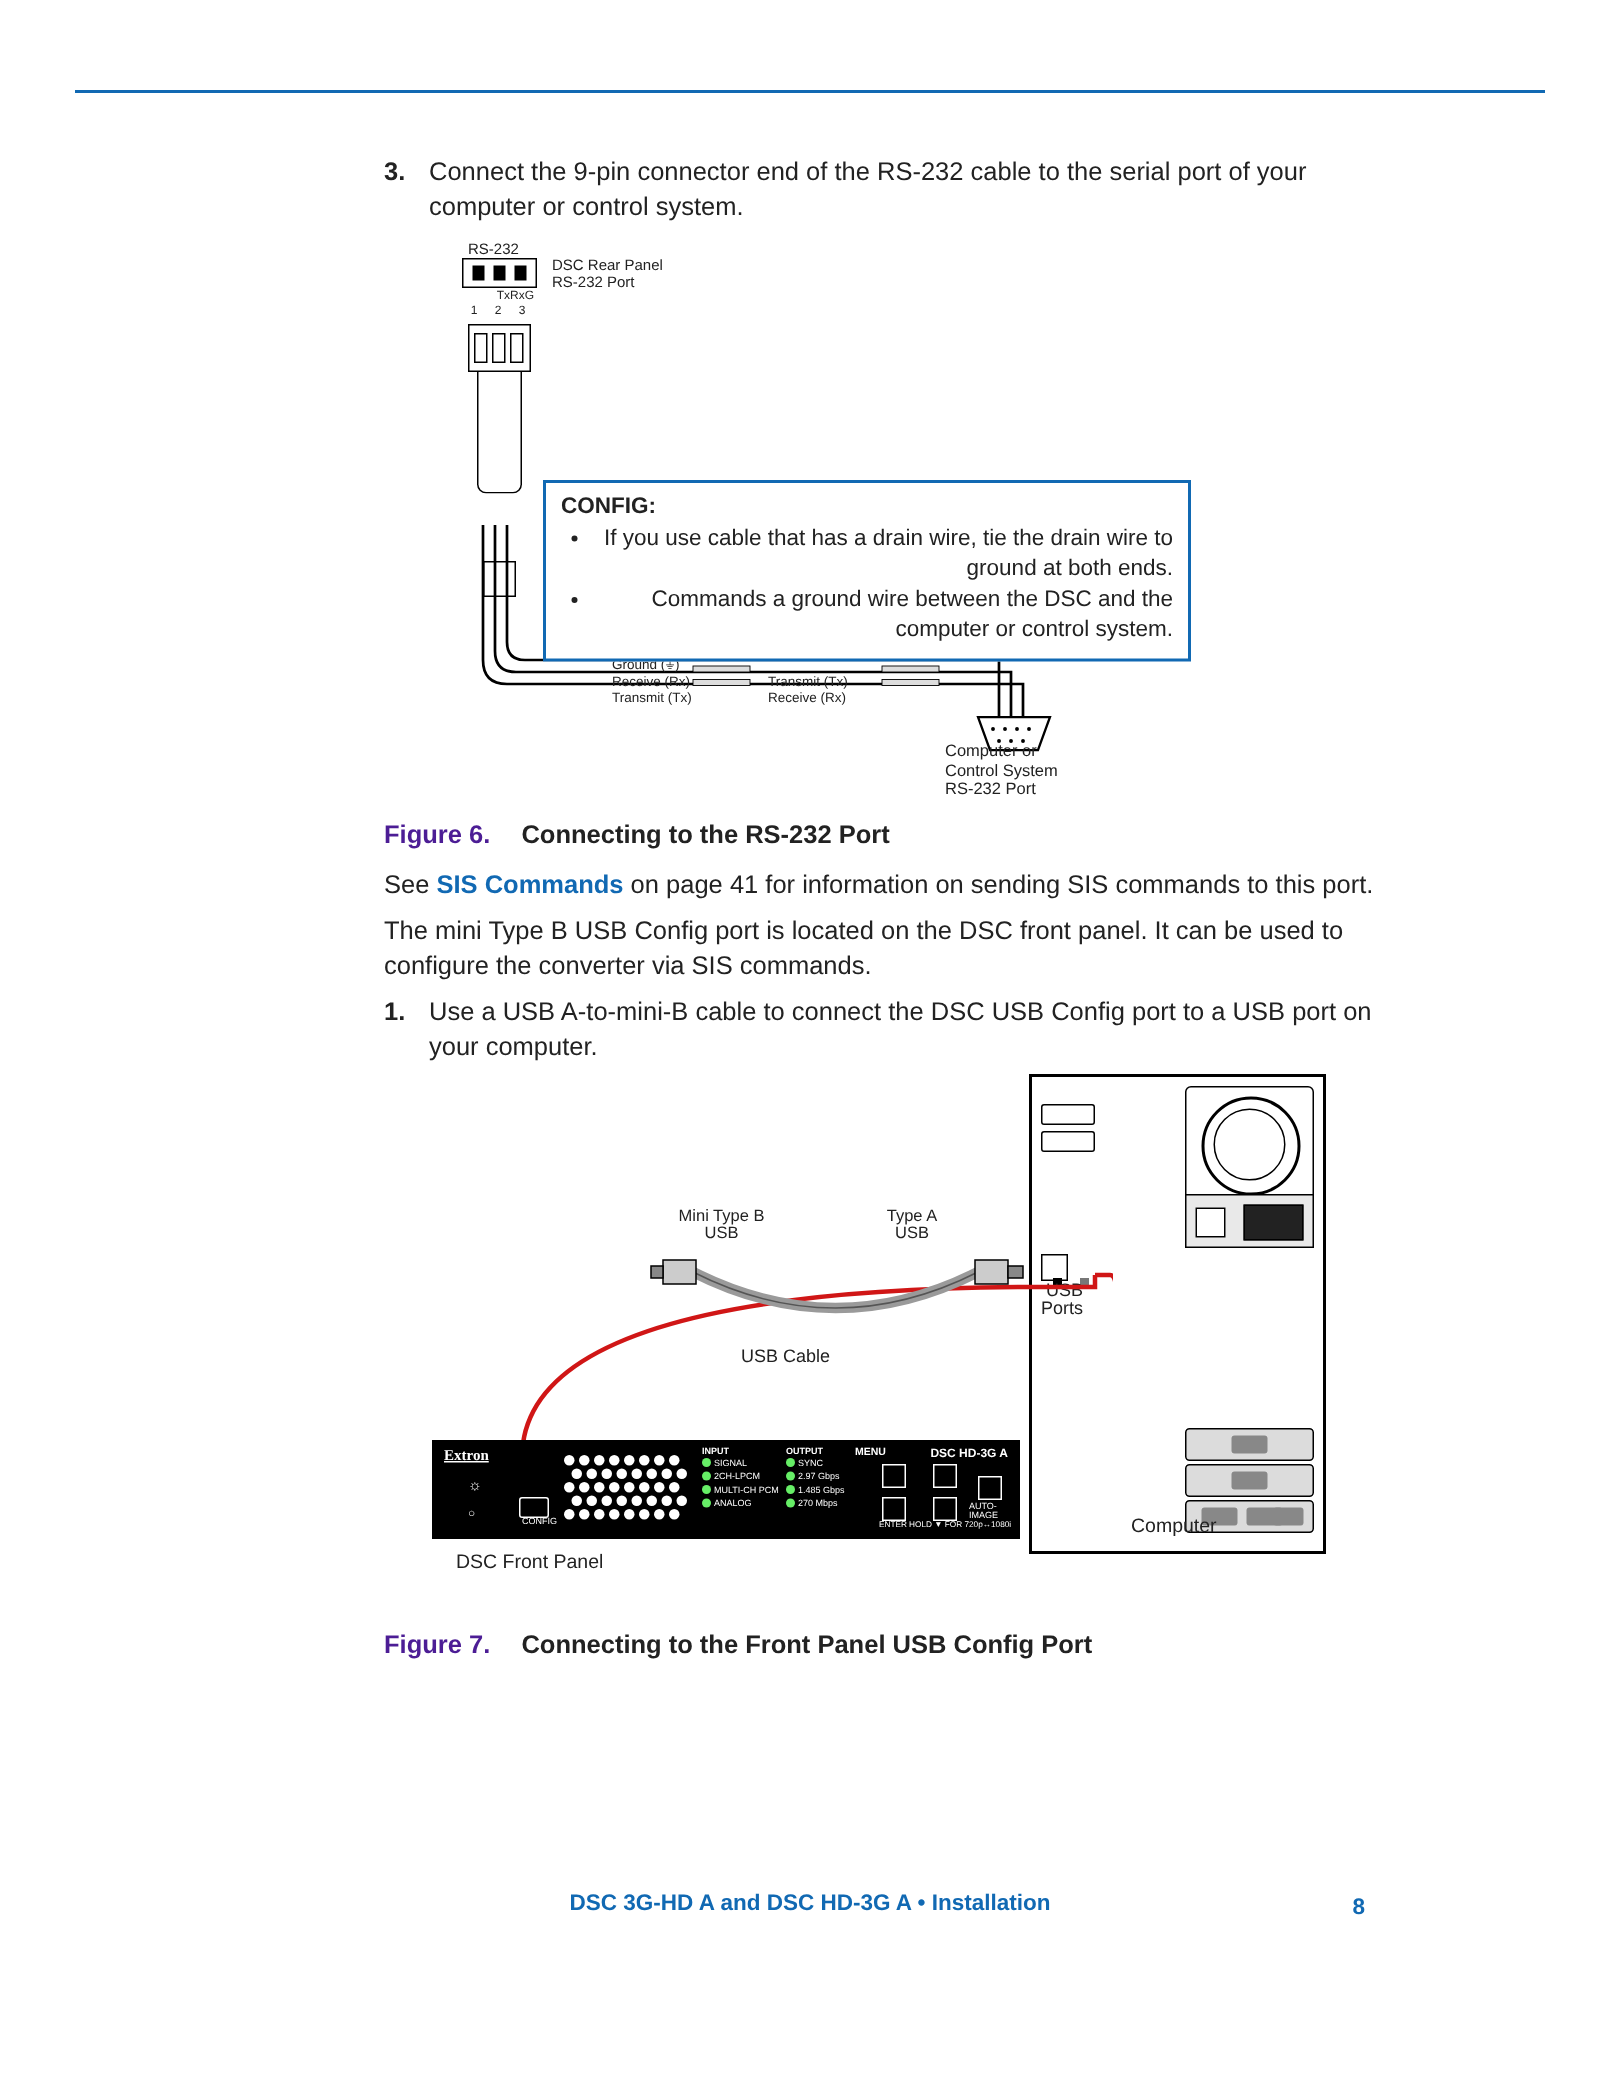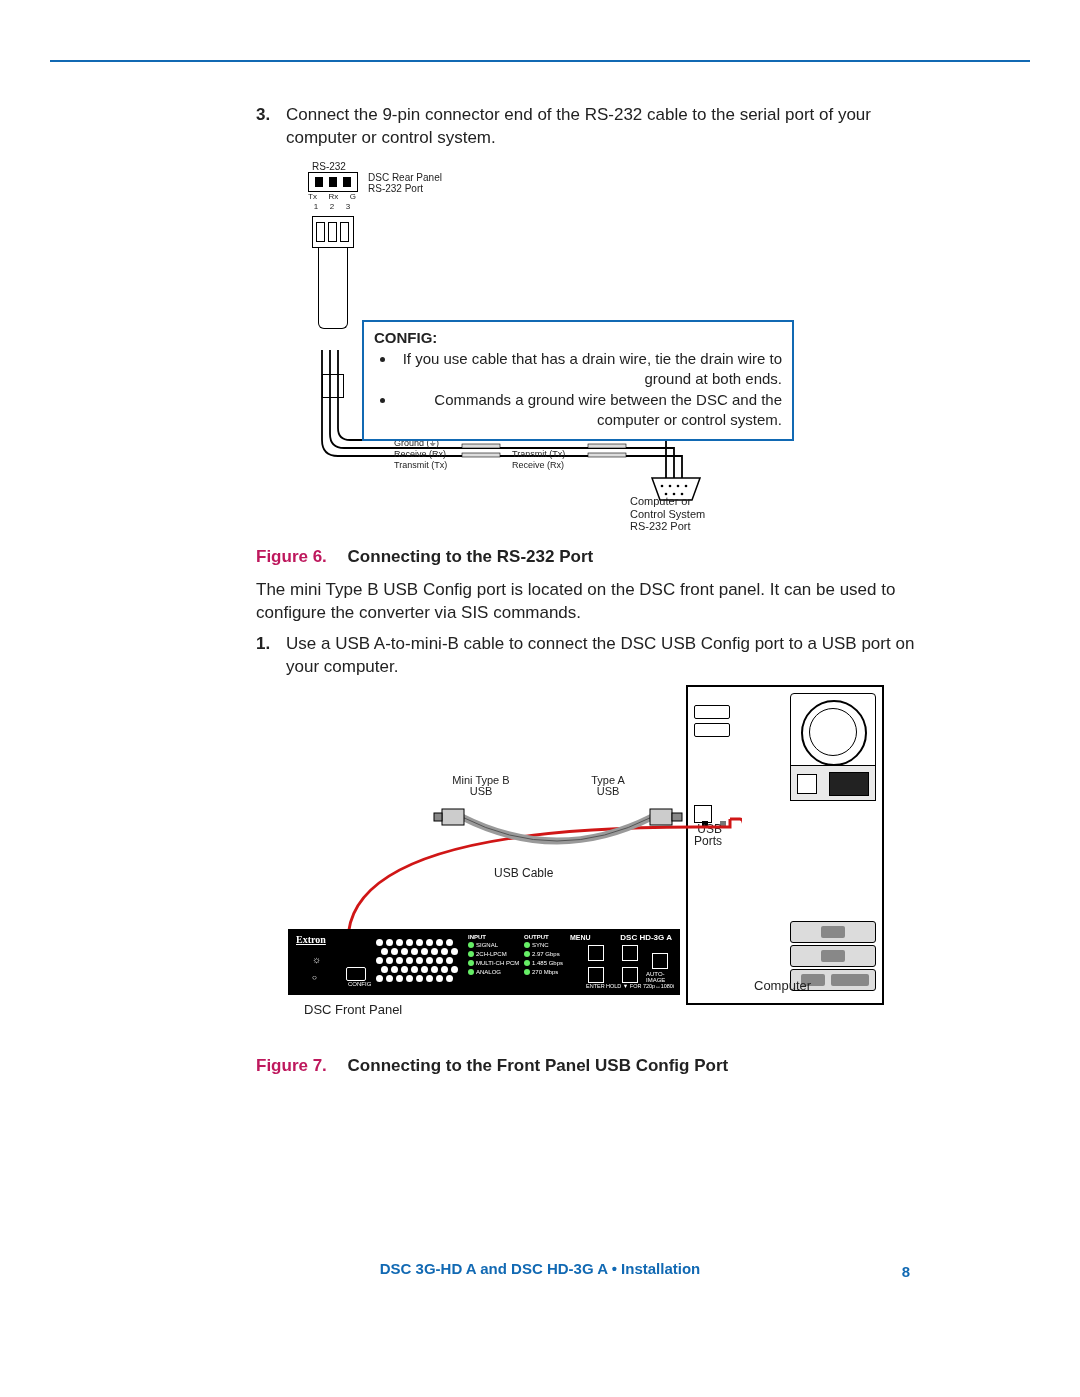--- a/index.html
+++ b/index.html
@@ -49,51 +49,51 @@
   }
   .f6-rs232-label { position:absolute; left:30px; top:0; font-size:10px; }
   .f6-connector {
     position:absolute; left:26px; top:12px; width:48px; height:18px;
     border:1px solid #000; background:#fff;
   }
   .f6-connector .pin { position:absolute; top:4px; width:8px; height:10px; background:#000; }
   .f6-connector .p1 { left:6px; }
   .f6-connector .p2 { left:20px; }
   .f6-connector .p3 { left:34px; }
-  .f6-pinlabels { position:absolute; left:26px; top:32px; width:48px; font-size:8px; display:flex; justify-content:space-between; }
+  .f6-pinlabels { position:absolute; left:26px; top:32px; width:48px; font-size:8px; display:flex; justify-content:flex-end; }
   .f6-pinlabels2 { position:absolute; left:26px; top:42px; width:48px; font-size:8px; display:flex; justify-content:space-around; }
   .f6-rear-label { position:absolute; left:86px; top:12px; font-size:10px; line-height:1.1; }
 
   .f6-plug {
     position:absolute; left:26px; top:56px; width:48px; height:120px;
   }
   .f6-plug .body { position:absolute; left:4px; top:0; width:40px; height:30px; border:1px solid #000; background:#fff; }
   .f6-plug .pin2 { position:absolute; top:6px; width:7px; height:18px; border:1px solid #000; background:#fff; }
   .f6-plug .pin2.a { left:8px;} .f6-plug .pin2.b { left:20px;} .f6-plug .pin2.c { left:32px;}
   .f6-plug .cable { position:absolute; left:10px; top:32px; width:28px; height:80px; border:1px solid #000; border-top:none; border-radius:0 0 6px 6px; background:#fff;}
   .f6-plug .screw { position:absolute; left:14px; top:158px; width:20px; height:22px; border:1px solid #000; background:#fff;}
 
   .f6-wires { position:absolute; left:20px; top:190px; width:640px; height:180px; pointer-events:none; }
 
-  .f6-wire-labels { position:absolute; left:112px; top:278px; font-size:9px; line-height:1.25; }
+  .f6-wire-labels { position:absolute; left:126px; top:278px; font-size:9px; line-height:1.25; }
   .f6-wire-labels2{ position:absolute; left:230px; top:278px; font-size:9px; line-height:1.25; }
 
   .f6-computer-label { position:absolute; left:348px; top:335px; font-size:11px; line-height:1.15; }
 
   .notes-box {
     position:absolute; left:80px; top:160px; width:408px;
     border:2px solid #1169b3; background:#fff; padding:6px 10px 8px 10px;
     font-size:15px; line-height:1.3;
   }
   .notes-box .title { font-weight:bold; font-size:15px; }
   .notes-box ul { margin:2px 0 0 22px; padding:0;text-align:right; }
   .notes-box li { margin-bottom:2px; }
 
   .fig-caption { margin:4px 0 10px 0; }
-  .fig-caption .figlink { color:#be185d; font-weight:bold; }
+  .fig-caption .figlink { color:#4c1d95; font-weight:bold; }
   .fig-caption .figtitle { font-weight:bold; margin-left:16px; }
 
   .body-para { margin-bottom:8px; }
   .body-para .link { color:#1169b3; font-weight:bold; }
 
   h2.section {
     color:#1169b3; font-size:20px; font-weight:bold;
     margin:18px 0 8px 0;
   }
 
@@ -247,20 +247,23 @@
           <li>Commands a ground wire between the DSC and the computer or control system.</li>
         </ul>
       </div>
     </div>
 
     <div class="fig-caption indent">
       <span class="figlink">Figure 6.</span>
       <span class="figtitle">Connecting to the RS-232 Port</span>
     </div>
 
+    <div class="body-para">
+      <span>See </span><span class="link">SIS Commands</span><span> on page 41 for information on sending SIS commands to this port.</span>
+    </div>
 
 
     <div class="body-para">The mini Type B USB Config port is located on the DSC front panel. It can be used to configure the converter via SIS commands.</div>
 
     <div class="step">
       <div class="step-num">1.</div>
       <div>Use a USB A-to-mini-B cable to connect the DSC USB Config port to a USB port on your computer.</div>
     </div>
 
     <div class="fig7 indent">

